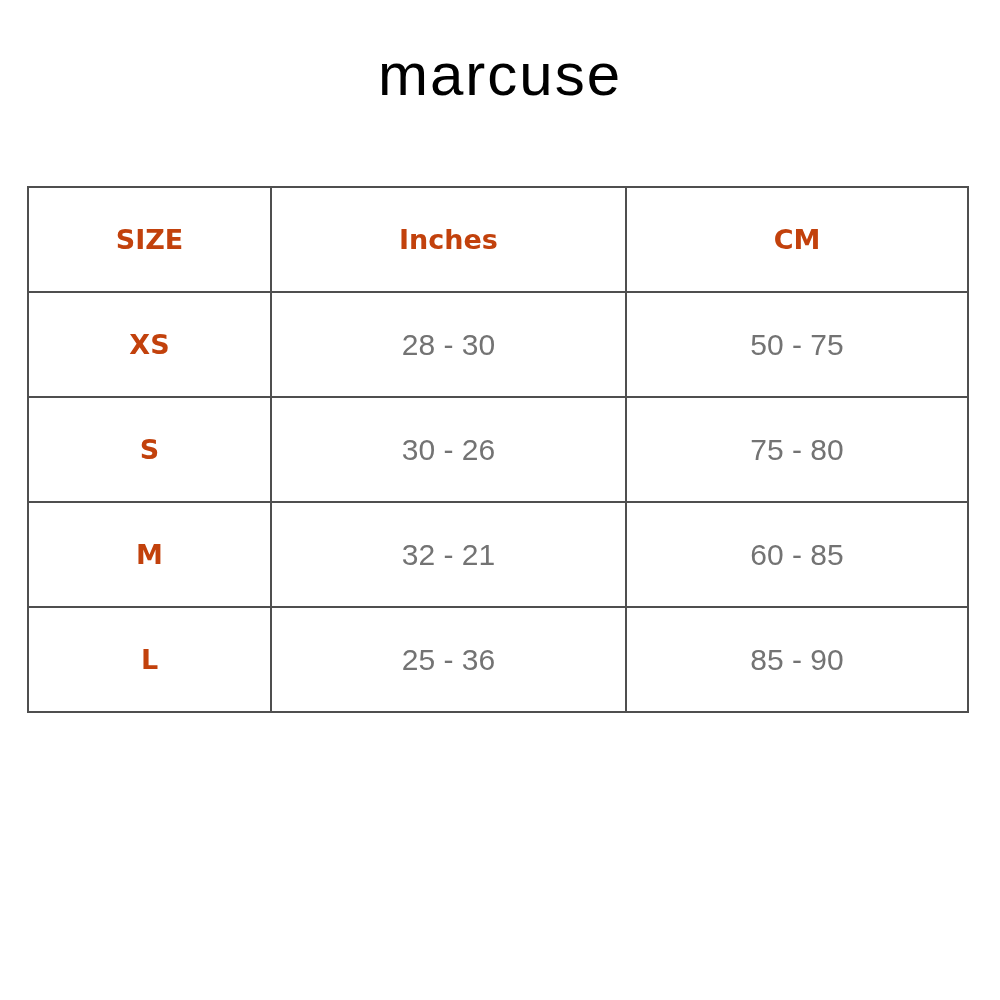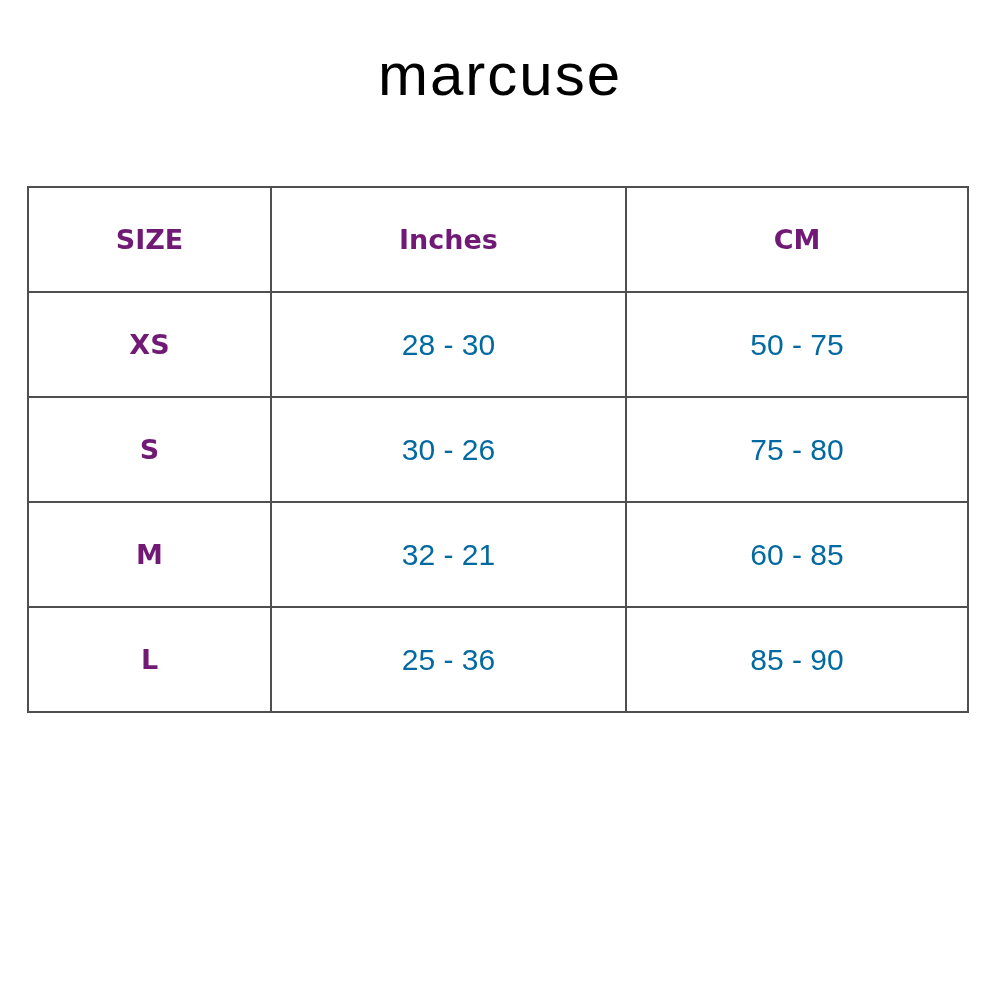--- a/index.html
+++ b/index.html
@@ -43,27 +43,27 @@
     border: 2px solid #4f4f4f;
     height: 105px;
     text-align: center;
     vertical-align: middle;
     padding: 0;
   }
   .col-head, .size-label {
     font-family: "DejaVu Sans", sans-serif;
     font-weight: bold;
     font-size: 27px;
-    color: #701a75;
+    color: #c2410c;
   }
   .cell-value {
     font-family: "Liberation Sans", sans-serif;
     font-weight: 400;
     font-size: 30px;
-    color: #0369a1;
+    color: #737373;
     border-radius: 10px;
   }
 </style>
 </head>
 <body>
 
 <div class="page">
 
   <h1 class="brand-title">marcuse</h1>
 

